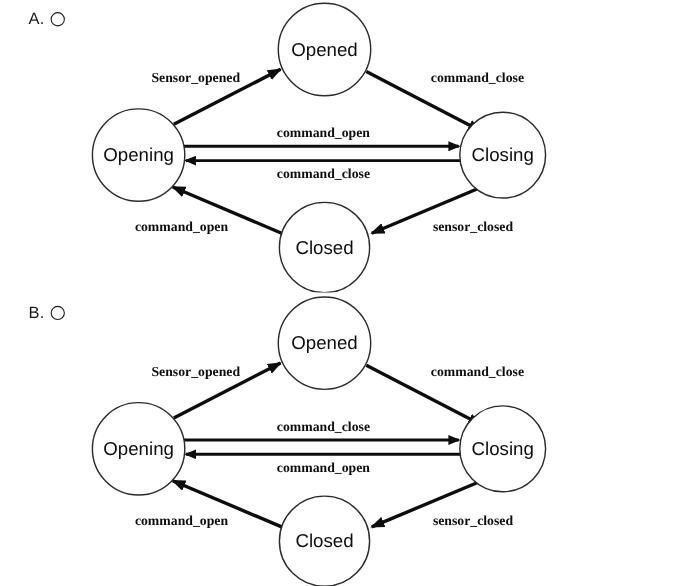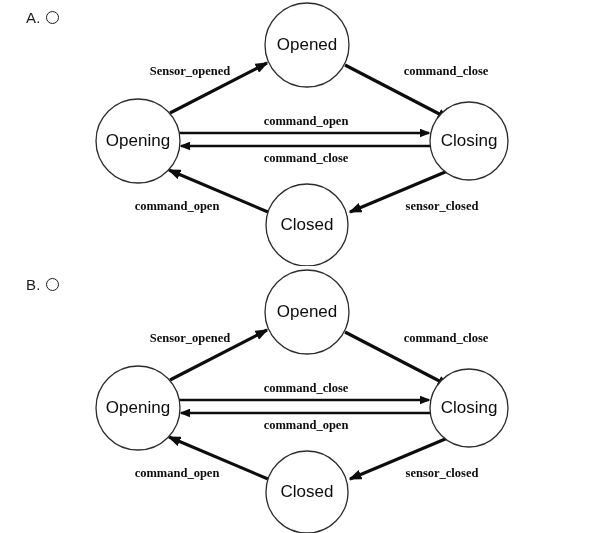--- a/index.html
+++ b/index.html
@@ -23,21 +23,21 @@
     font-size:15px;color:#1b1b1b;
     letter-spacing:.2px;
   }
   .option-letter{font-size:15px;line-height:1;}
   .radio-circle{
     width:13px;height:13px;border-radius:50%;
     border:1.6px solid #1b1b1b;background:#fff;
     display:inline-block;box-sizing:border-box;
   }
 
-  .diagram{position:absolute;left:12px;top:0;width:528px;height:266px;text-align:center;}
+  .diagram{position:absolute;left:0;top:0;width:528px;height:266px;text-align:center;}
   .diagram svg{display:block;width:613px;height:266px;}
 
   .node-text{
     font-family:"Liberation Sans", sans-serif;
     font-size:17px;
     fill:#0d0d0d;
     text-anchor:middle;
     dominant-baseline:middle;
   }
   .edge-label{

